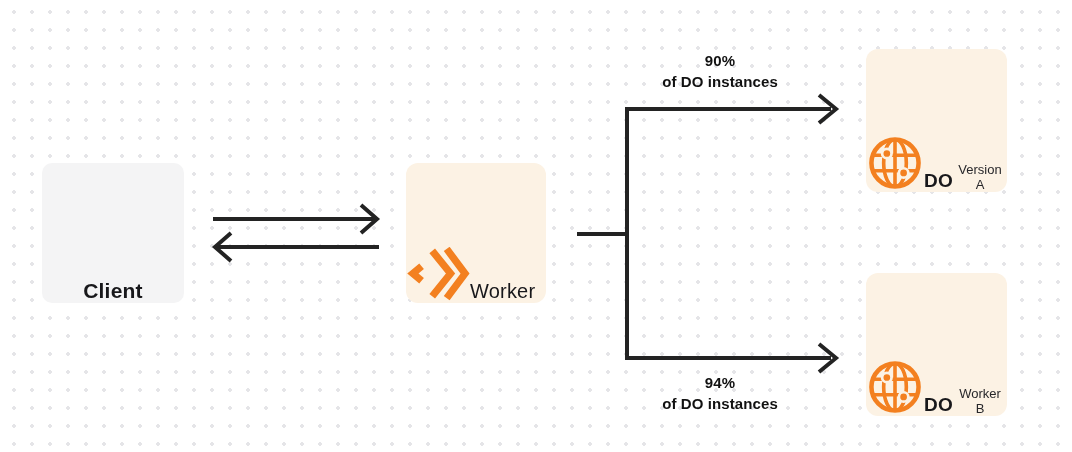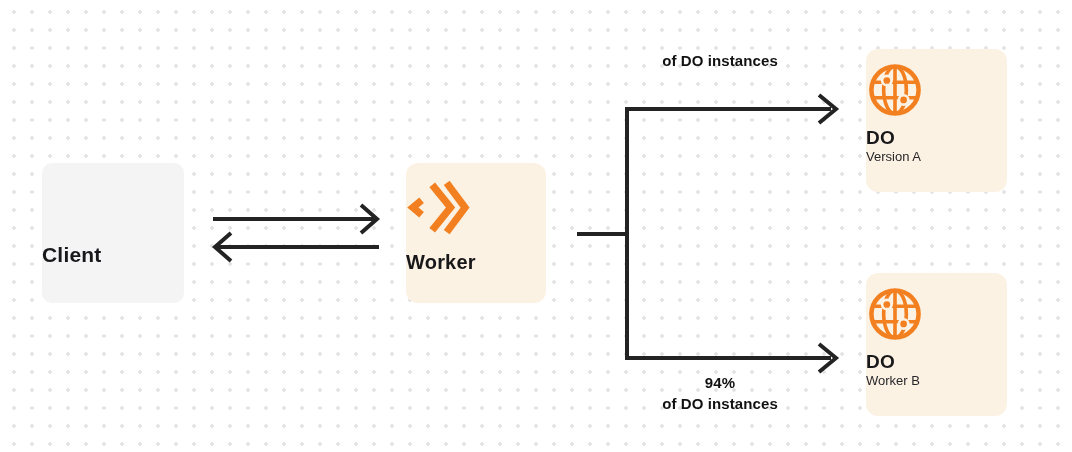--- a/index.html
+++ b/index.html
@@ -25,39 +25,39 @@
     background-size: 18px 18px;
     background-position: 5px 3px;
     border-radius: 10px;
   }
   .connectors { position: absolute; left: 0; top: 0; }
   .connectors path, .connectors polyline {
     fill: none; stroke: var(--line-dark); stroke-width: 4;
     stroke-linecap: butt; stroke-linejoin: miter;
   }
   .node {
-    position: absolute; display: flex; flex-direction: column;
-    align-items: flex-start; justify-content: center; text-align: center;
+    position: absolute; display: flex; flex-direction: row;
+    align-items: flex-end; justify-content: center; text-align: center;
   }
   .node-client {
     left: 42px; top: 163px; width: 142px; height: 140px;
     background: var(--client-gray); border-radius: 10px;
   }
   .node-client .label {
     font-size: 21px; font-weight: 700; color: var(--text-primary);
     letter-spacing: 0.2px;
     margin-top: 44px;
   }
   .node-worker {
     left: 406px; top: 163px; width: 140px; height: 140px;
     background: var(--node-cream); border-radius: 12px;
     justify-content: flex-start; padding-top: 18px;
   }
   .node-worker .label {
-    font-size: 20px; font-weight: 700; color: var(--text-primary);
+    font-size: 20px; font-weight: 400; color: var(--text-primary);
     margin-top: 14px; letter-spacing: 0.2px;
   }
   .node-do {
     left: 866px; width: 141px; height: 143px;
     background: var(--node-cream); border-radius: 12px;
     justify-content: flex-start; padding-top: 12px;
   }
   .node-do-a { top: 49px; }
   .node-do-b { top: 273px; }
   .node-do .title {
@@ -114,20 +114,21 @@
       <svg class="workers-mark" width="64" height="56" viewBox="0 0 64 58">
         <polyline points="15,20 6,27.5 15,35"></polyline>
         <polyline points="26,4 45,27.5 26,51"></polyline>
         <polyline points="41,2 60,27.5 41,53"></polyline>
       </svg>
     </span>
     <div class="label">Worker</div>
   </div>
 
   <div class="edge-label edge-label-top">
+    <div>90%</div>
     <div>of DO instances</div>
   </div>
 
   <div class="edge-label edge-label-bottom">
     <div>94%</div>
     <div>of DO instances</div>
   </div>
 
   <div class="node node-do node-do-a">
     <span class="icon-wrap">

